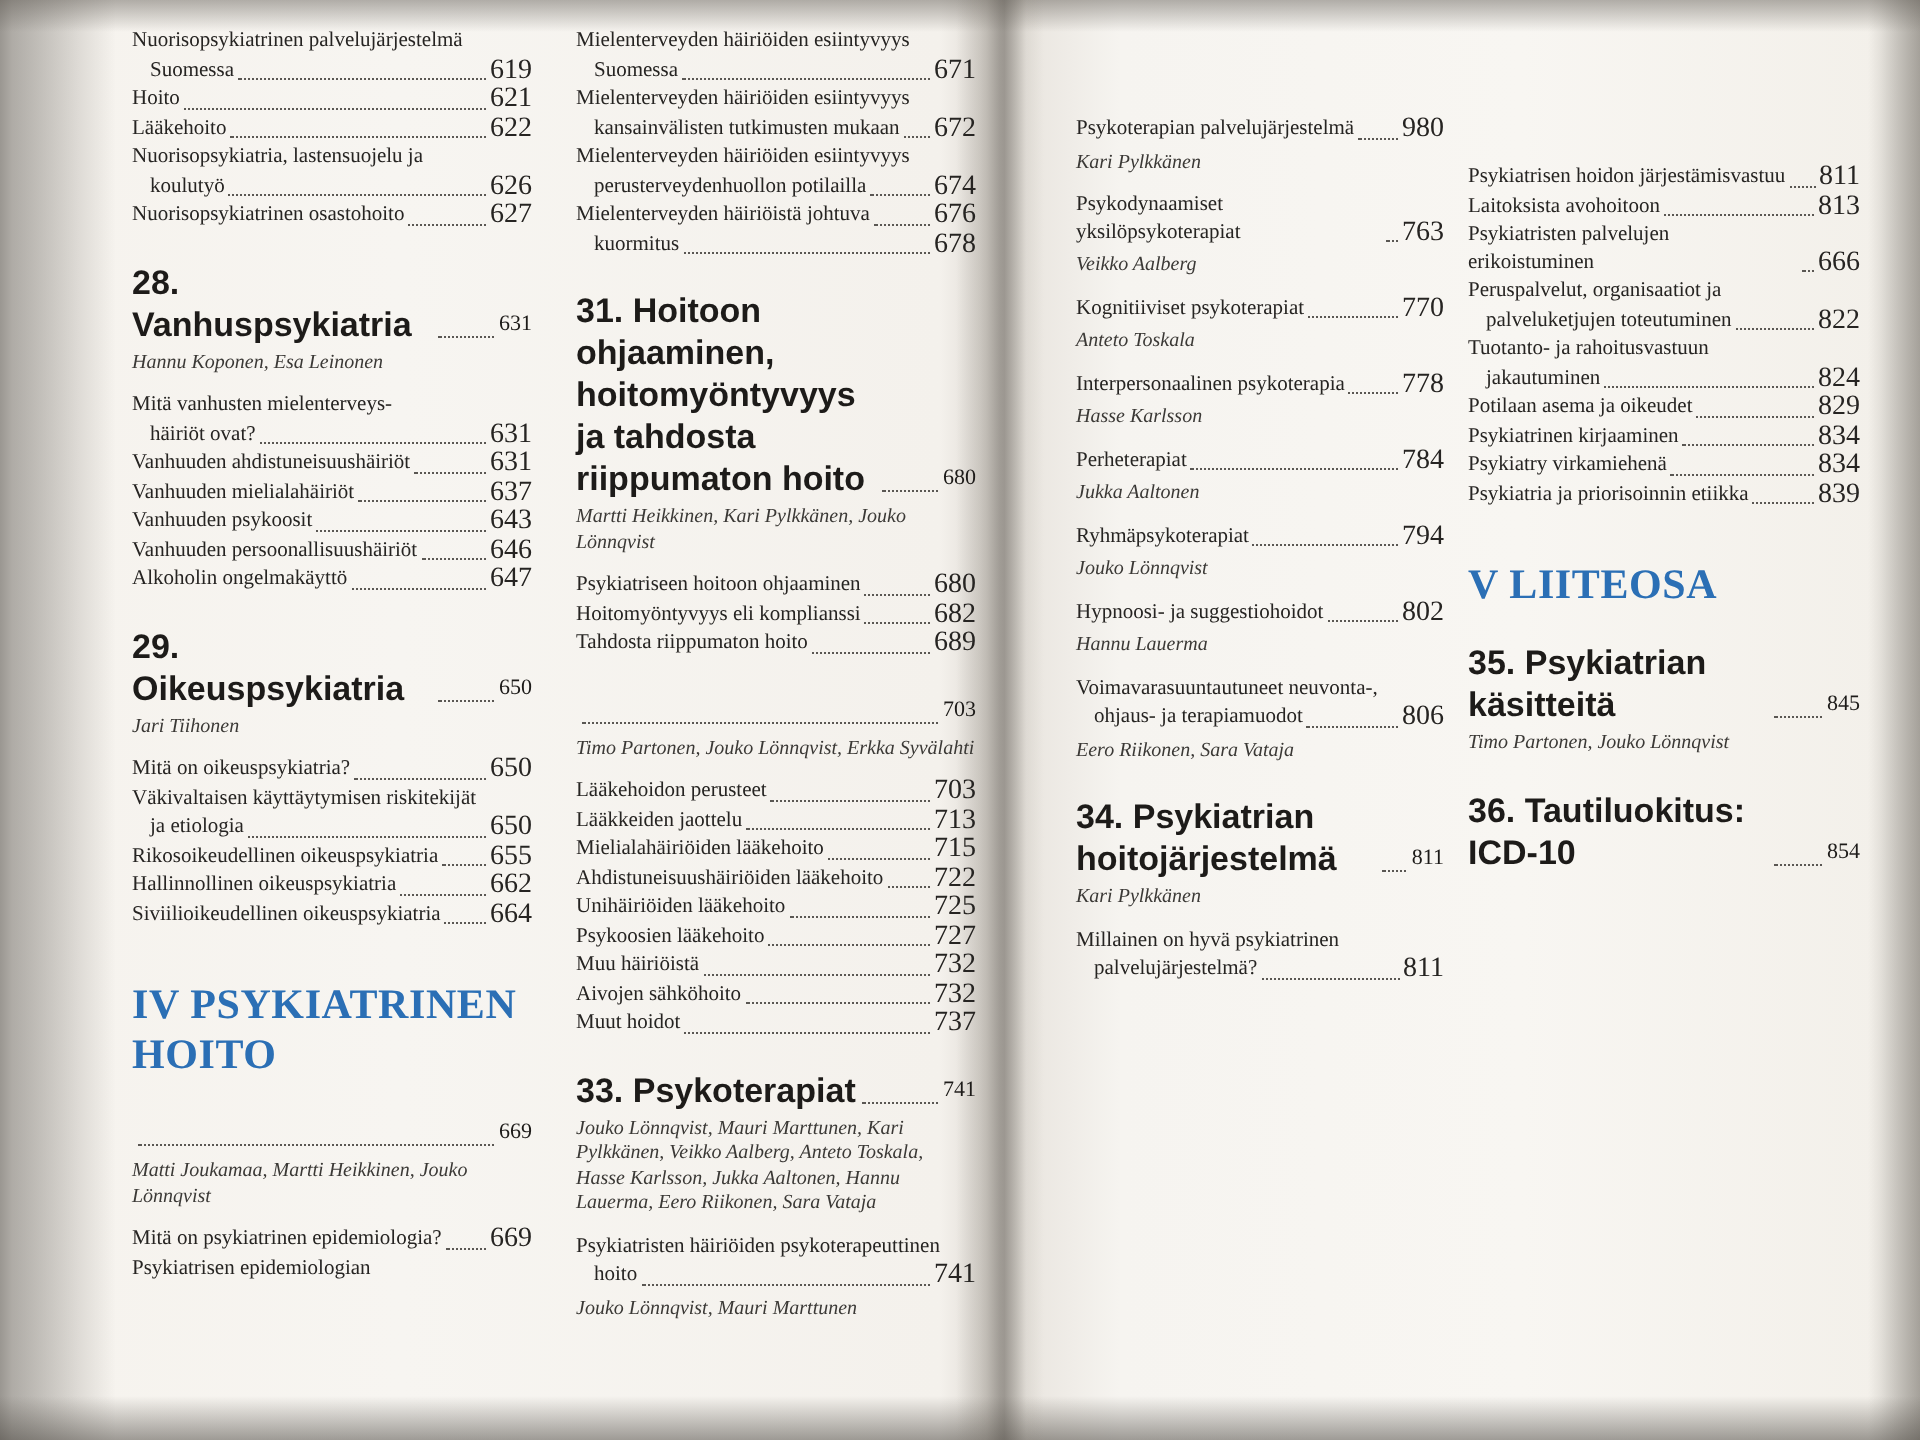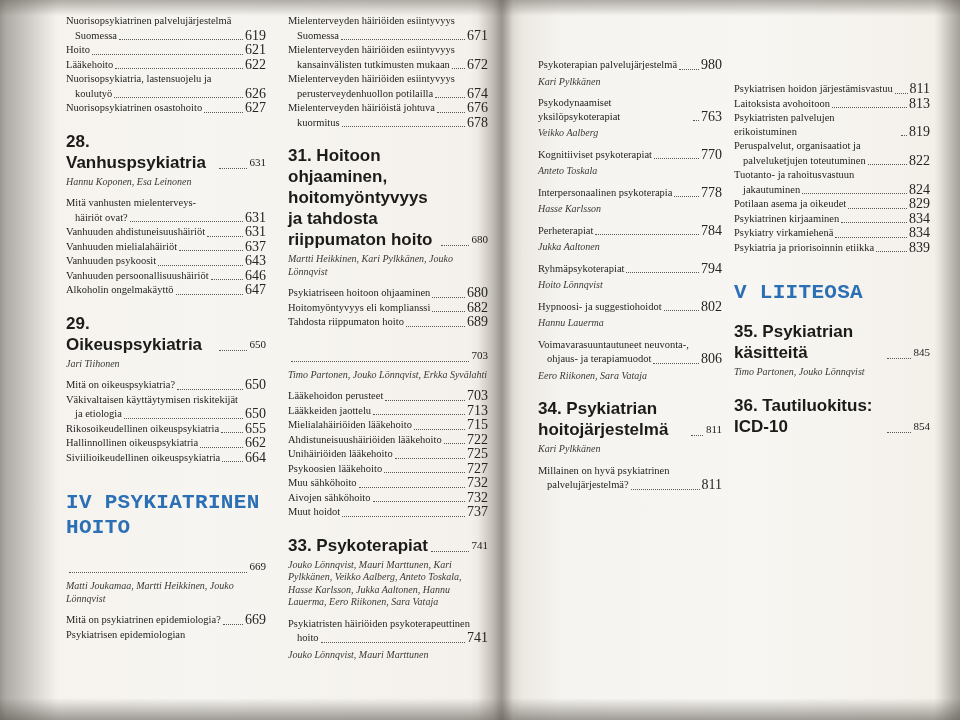--- a/index.html
+++ b/index.html
@@ -46,21 +46,21 @@
   .chapnum .t{max-width:150px;}
   .chapnum .dots{flex:1 1 auto;margin:0 3px 4px 3px;height:1px;border-bottom:1px dotted #5a5753;min-width:5px;}
   .chapnum .pg{font-family:"Liberation Serif",serif;font-weight:400;font-size:11px;}
 
   .authors{
     font-style:italic;font-size:10px;line-height:12.5px;
     color:#3b3936;margin:2px 0 8px 0;
   }
 
   .parttitle{
-    font-family:Liberation Mono, monospace;
+    font-family:Liberation Serif, serif;
     font-weight:700;font-size:21px;line-height:25px;
     color:#2b6fb5;letter-spacing:.3px;margin:26px 0 14px 0;
   }
 
   .tight{margin-top:4px;}
 </style>
 </head>
 <body>
 
 <div class="page">
@@ -297,21 +297,21 @@
           <span class="t">Unihäiriöiden lääkehoito</span>
           <span class="dots"></span>
           <span class="pg">725</span>
         </div>
       <div class="entry">
           <span class="t">Psykoosien lääkehoito</span>
           <span class="dots"></span>
           <span class="pg">727</span>
         </div>
       <div class="entry">
-          <span class="t">Muu sähköhoito</span>
+          <span class="t">Muu häiriöistä</span>
           <span class="dots"></span>
           <span class="pg">732</span>
         </div>
       <div class="entry">
           <span class="t">Aivojen sähköhoito</span>
           <span class="dots"></span>
           <span class="pg">732</span>
         </div>
       <div class="entry">
           <span class="t">Muut hoidot</span>
@@ -368,21 +368,21 @@
         <span class="t">Perheterapiat</span>
         <span class="dots"></span>
         <span class="pg">784</span>
       </div>
     <div class="authors tight">Jukka Aaltonen</div>
     <div class="entry">
         <span class="t">Ryhmäpsykoterapiat</span>
         <span class="dots"></span>
         <span class="pg">794</span>
       </div>
-    <div class="authors tight">Hoito Lönnqvist</div>
+    <div class="authors tight">Jouko Lönnqvist</div>
     <div class="entry">
         <span class="t">Hypnoosi- ja suggestiohoidot</span>
         <span class="dots"></span>
         <span class="pg">802</span>
       </div>
     <div class="authors tight">Hannu Lauerma</div>
     <div class="entry">
         <span class="t">Voimavarasuuntautuneet neuvonta-,</span>
       </div>
     <div class="entry indent">
@@ -415,21 +415,21 @@
         <span class="pg">811</span>
       </div>
     <div class="entry">
         <span class="t">Laitoksista avohoitoon</span>
         <span class="dots"></span>
         <span class="pg">813</span>
       </div>
     <div class="entry">
         <span class="t">Psykiatristen palvelujen erikoistuminen</span>
         <span class="dots"></span>
-        <span class="pg">819</span>
+        <span class="pg">666</span>
       </div>
     <div class="entry">
         <span class="t">Peruspalvelut, organisaatiot ja</span>
       </div>
     <div class="entry indent">
         <span class="t">palveluketjujen toteutuminen</span>
         <span class="dots"></span>
         <span class="pg">822</span>
       </div>
     <div class="entry">

